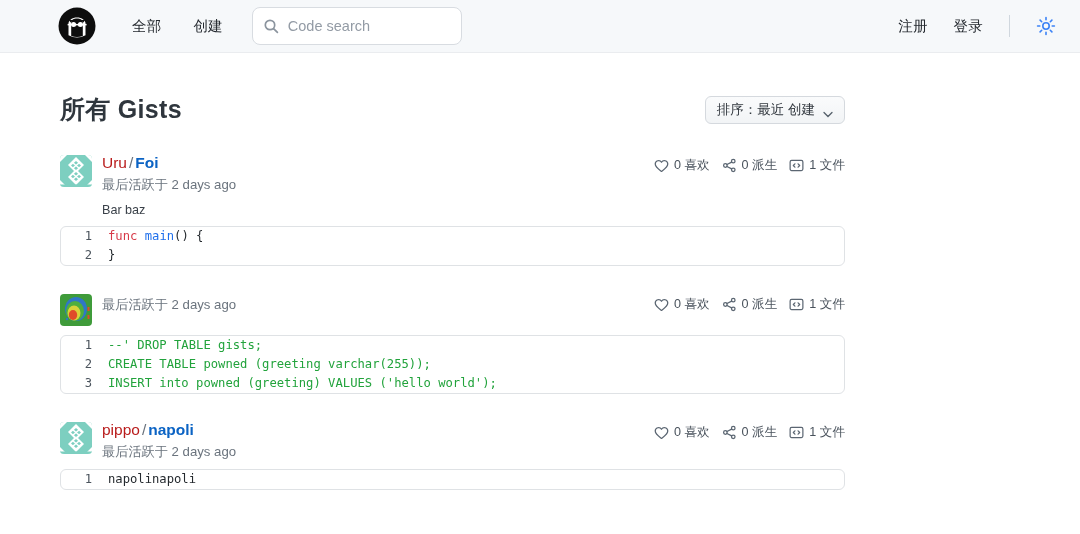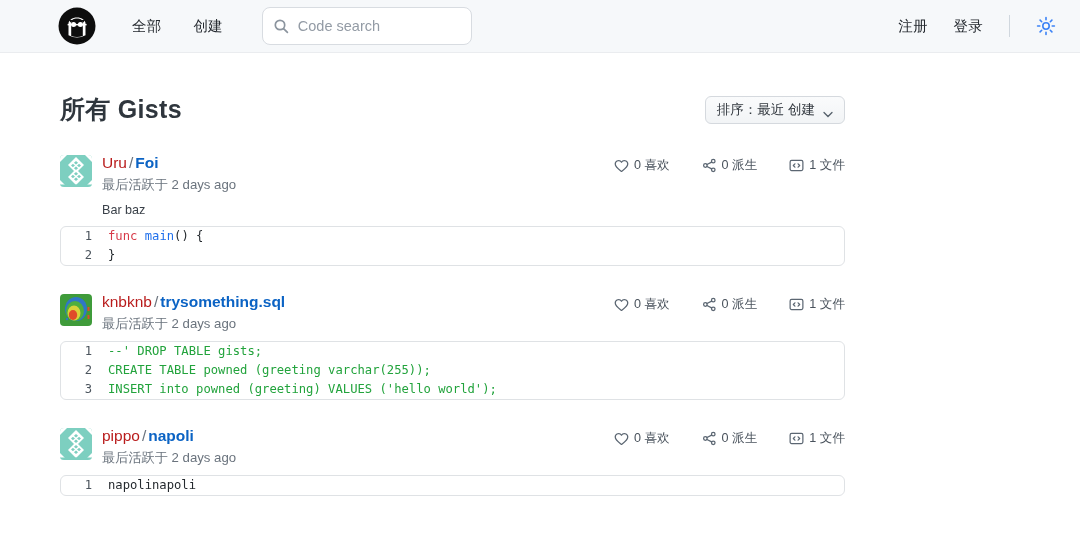--- a/index.html
+++ b/index.html
@@ -34,21 +34,21 @@
   }
   .nav-link {
     font-size: 14.5px;
     color: #24292f;
     text-decoration: none;
     font-weight: 400;
     white-space: nowrap;
     letter-spacing: .2px;
   }
   .search-wrap {
-    margin-left: 39px;
+    margin-left: 29px;
     width: 210px;
     height: 38px;
     background: #ffffff;
     border: 1px solid #d8dce1;
     border-radius: 8px;
     display: flex;
     align-items: center;
     padding: 10px 10px;
     gap: 9px;
   }
@@ -156,21 +156,21 @@
   .gist-desc {
     font-size: 12.6px;
     color: #3a4149;
     margin-top: 10px;
     margin-left: 42px;
   }
   .gist-stats {
     margin-left: auto;
     display: flex;
     align-items: center;
-    gap: 32px;
+    gap: 12px;
     padding-top: 4px;
     white-space: nowrap;
   }
   .stat {
     display: flex;
     align-items: center;
     gap: 5px;
     font-size: 12.6px;
     color: #49525c;
     text-decoration: none;
@@ -339,23 +339,20 @@
     <ellipse cx="16" cy="15" rx="11" ry="12" fill="#2f77c6"></ellipse>
     <ellipse cx="15" cy="17" rx="9" ry="10" fill="#4fae3e"></ellipse>
     <ellipse cx="14" cy="19" rx="6.5" ry="7.5" fill="#d8d23a"></ellipse>
     <ellipse cx="13" cy="21" rx="4.2" ry="5" fill="#e04a2a"></ellipse>
     <circle cx="22" cy="7" r="1.4" fill="#2f77c6"></circle>
     <circle cx="7" cy="25" r="1.2" fill="#2f77c6"></circle>
     <rect x="27.5" y="13" width="2" height="4" fill="#e04a2a"></rect>
     <rect x="27.5" y="21" width="2" height="4" fill="#e04a2a"></rect>
   </svg></span>
       <div class="gist-meta">
-        <div class="gist-title">
-          <a class="gist-owner" href="#">knbknb</a><span class="gist-sep">/</span><a class="gist-name" href="#">trysomething.sql</a>
-        </div>
         <div class="gist-time">最后活跃于 2 days ago</div>
       </div>
       <div class="gist-stats">
         <a class="stat" href="#">
           <span>
             <svg viewBox="0 0 16 15" width="15" height="14" fill="none" stroke="currentColor" stroke-width="1.35">
               <path d="M8 13.3C5.3 11.3 1.3 8.7 1.3 5.4A3.6 3.6 0 0 1 8 3.5a3.6 3.6 0 0 1 6.7 1.9c0 3.3-4 5.9-6.7 7.9z" stroke-linejoin="round"></path>
             </svg>
           </span>
           <span>0 喜欢</span>

